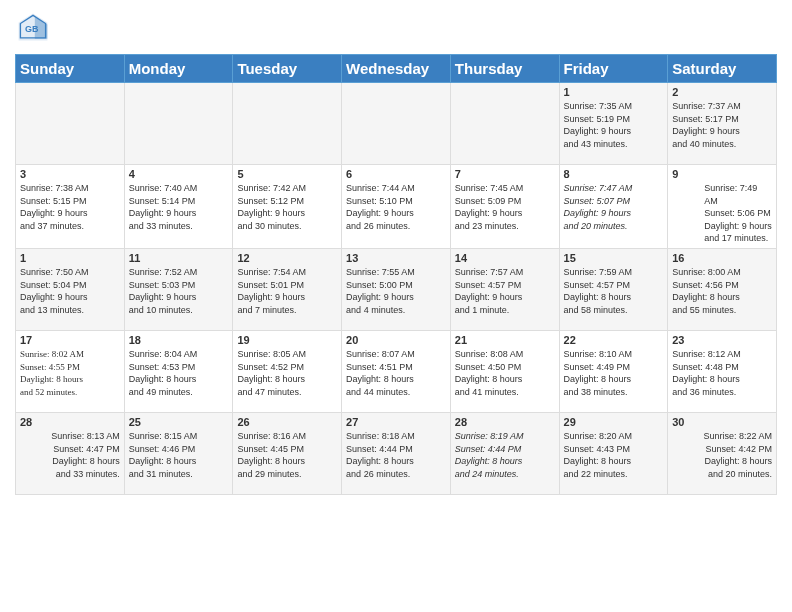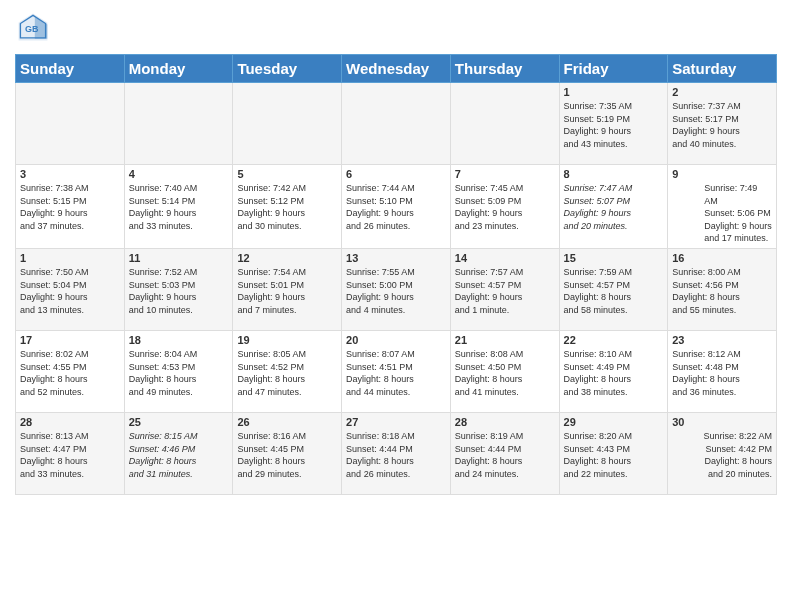--- a/index.html
+++ b/index.html
@@ -257,21 +257,21 @@
             <span class="day-number">16</span>
             <div class="day-info" style="white-space: pre-line;">Sunrise: 8:00 AM
 Sunset: 4:56 PM
 Daylight: 8 hours
 and 55 minutes.</div>
           </td>
         </tr>
         <tr>
           <td>
             <span class="day-number">17</span>
-            <div class="day-info" style="white-space: pre-line;">Sunrise: 8:02 AM
+            <div class="day-info" style="white-space: pre-line; font-family: Liberation Serif, serif;">Sunrise: 8:02 AM
 Sunset: 4:55 PM
 Daylight: 8 hours
 and 52 minutes.</div>
           </td>
           <td>
             <span class="day-number">18</span>
             <div class="day-info" style="white-space: pre-line;">Sunrise: 8:04 AM
 Sunset: 4:53 PM
 Daylight: 8 hours
 and 49 minutes.</div>
@@ -308,49 +308,49 @@
             <span class="day-number">23</span>
             <div class="day-info" style="white-space: pre-line;">Sunrise: 8:12 AM
 Sunset: 4:48 PM
 Daylight: 8 hours
 and 36 minutes.</div>
           </td>
         </tr>
         <tr>
           <td>
             <span class="day-number">28</span>
-            <div class="day-info" style="white-space: pre-line;">Sunrise: 8:13 AM
+            <div class="day-info" style="white-space: pre-line; text-align: right;">Sunrise: 8:13 AM
 Sunset: 4:47 PM
 Daylight: 8 hours
 and 33 minutes.</div>
           </td>
           <td>
             <span class="day-number">25</span>
-            <div class="day-info" style="white-space: pre-line; font-style: italic;">Sunrise: 8:15 AM
+            <div class="day-info" style="white-space: pre-line;">Sunrise: 8:15 AM
 Sunset: 4:46 PM
 Daylight: 8 hours
 and 31 minutes.</div>
           </td>
           <td>
             <span class="day-number">26</span>
             <div class="day-info" style="white-space: pre-line;">Sunrise: 8:16 AM
 Sunset: 4:45 PM
 Daylight: 8 hours
 and 29 minutes.</div>
           </td>
           <td>
             <span class="day-number">27</span>
             <div class="day-info" style="white-space: pre-line;">Sunrise: 8:18 AM
 Sunset: 4:44 PM
 Daylight: 8 hours
 and 26 minutes.</div>
           </td>
           <td>
             <span class="day-number">28</span>
-            <div class="day-info" style="white-space: pre-line;">Sunrise: 8:19 AM
+            <div class="day-info" style="white-space: pre-line; font-style: italic;">Sunrise: 8:19 AM
 Sunset: 4:44 PM
 Daylight: 8 hours
 and 24 minutes.</div>
           </td>
           <td>
             <span class="day-number">29</span>
             <div class="day-info" style="white-space: pre-line;">Sunrise: 8:20 AM
 Sunset: 4:43 PM
 Daylight: 8 hours
 and 22 minutes.</div>

